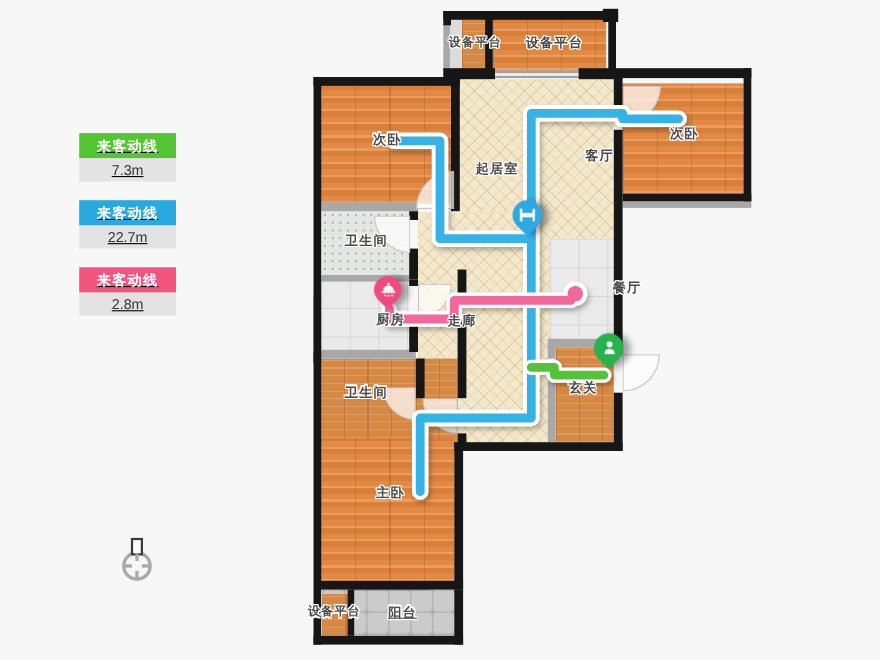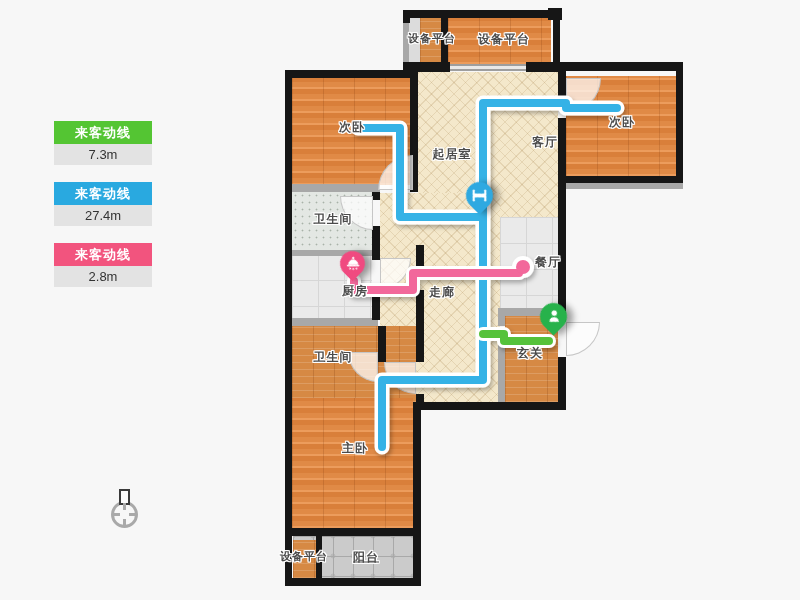--- a/index.html
+++ b/index.html
@@ -38,21 +38,21 @@
   .gwall{background:#a8a8a8;}
   .win{background:linear-gradient(#9e9e9e 0 2px,#e9e9e9 2px 5px,#9e9e9e 5px 7px);}
   .winv{background:linear-gradient(90deg,#9e9e9e 0 2px,#e9e9e9 2px 5px,#9e9e9e 5px 7px);}
   
   .door{background:rgba(255,255,255,0.72);border:1px solid #c6c6c6;box-sizing:border-box;}
   
   .rlab{position:absolute;transform:translate(-50%,-50%);font-size:12px;font-weight:bold;
     color:#4b4b4b;white-space:nowrap;letter-spacing:1px;z-index:40;
     text-shadow:-1px 0 #fff,1px 0 #fff,0 -1px #fff,0 1px #fff,-1px -1px #fff,1px 1px #fff,1px -1px #fff,-1px 1px #fff;}
   
-  .lgbox{position:absolute;left:54px;width:98px;z-index:50;}
+  .lgbox{position:absolute;left:72px;width:88px;z-index:50;text-decoration:underline;}
   .lghead{height:23px;line-height:23px;text-align:center;color:#fff;font-size:13px;font-weight:bold;letter-spacing:1px;}
   .lgval{height:21px;line-height:21px;text-align:center;color:#333;font-size:13px;background:#e3e3e3;}
   .hg{background:#54c533;} .hb{background:#29a9e0;} .hp{background:#f2547e;}
   
   .pin{position:absolute;border-radius:50% 50% 50% 0;transform:rotate(-45deg);
        z-index:60;filter:drop-shadow(4px 5px 3px rgba(0,0,0,0.35));
        display:flex;align-items:center;justify-content:center;}
   .pin > span{transform:rotate(45deg);display:flex;}
   .pin-bed{background:#2fa9e1;width:27px;height:27px;}
   .pin-pot{background:#f04a80;width:25px;height:25px;}
@@ -165,22 +165,22 @@
 </svg>
 
 <span class="rlab" style="left:432px;top:38px;font-size:11px;">设备平台</span>
 <span class="rlab" style="left:504px;top:39px;">设备平台</span>
 <span class="rlab" style="left:352px;top:127px;">次卧</span>
 <span class="rlab" style="left:622px;top:122px;">次卧</span>
 <span class="rlab" style="left:452px;top:154px;">起居室</span>
 <span class="rlab" style="left:545px;top:142px;">客厅</span>
 <span class="rlab" style="left:333px;top:219px;">卫生间</span>
 <span class="rlab" style="left:355px;top:291px;">厨房</span>
-<span class="rlab" style="left:442px;top:292px;text-align:right;">走廊</span>
-<span class="rlab" style="left:548px;top:262px;text-align:right;">餐厅</span>
+<span class="rlab" style="left:420px;top:292px;text-align:right;">走廊</span>
+<span class="rlab" style="left:570px;top:262px;text-align:right;">餐厅</span>
 <span class="rlab" style="left:530px;top:353px;">玄关</span>
 <span class="rlab" style="left:333px;top:357px;">卫生间</span>
 <span class="rlab" style="left:355px;top:448px;">主卧</span>
 <span class="rlab" style="left:304px;top:556px;font-size:11px;">设备平台</span>
 <span class="rlab" style="left:366px;top:557px;text-decoration:underline;">阳台</span>
 
 <div class="pin pin-bed" style="left:466px;top:182px;">
   <span>
     <svg width="17" height="17" viewBox="0 0 16 16" fill="#fff">
       <rect x="1.6" y="2.6" width="2" height="10.8" rx="0.6"></rect>
@@ -209,21 +209,21 @@
     </svg>
   </span>
 </div>
 
 <div class="lgbox" style="top:121px;">
   <div class="lghead hg">来客动线</div>
   <div class="lgval">7.3m</div>
 </div>
 <div class="lgbox" style="top:182px;">
   <div class="lghead hb">来客动线</div>
-  <div class="lgval">27.4m</div>
+  <div class="lgval">22.7m</div>
 </div>
 <div class="lgbox" style="top:243px;">
   <div class="lghead hp">来客动线</div>
   <div class="lgval">2.8m</div>
 </div>
 
 <div>
   <div class="cmp-rect"></div>
   <div class="cmp-circ"></div>
   <div class="tick" style="left:123px;top:503px;width:3px;height:7px;"></div>

